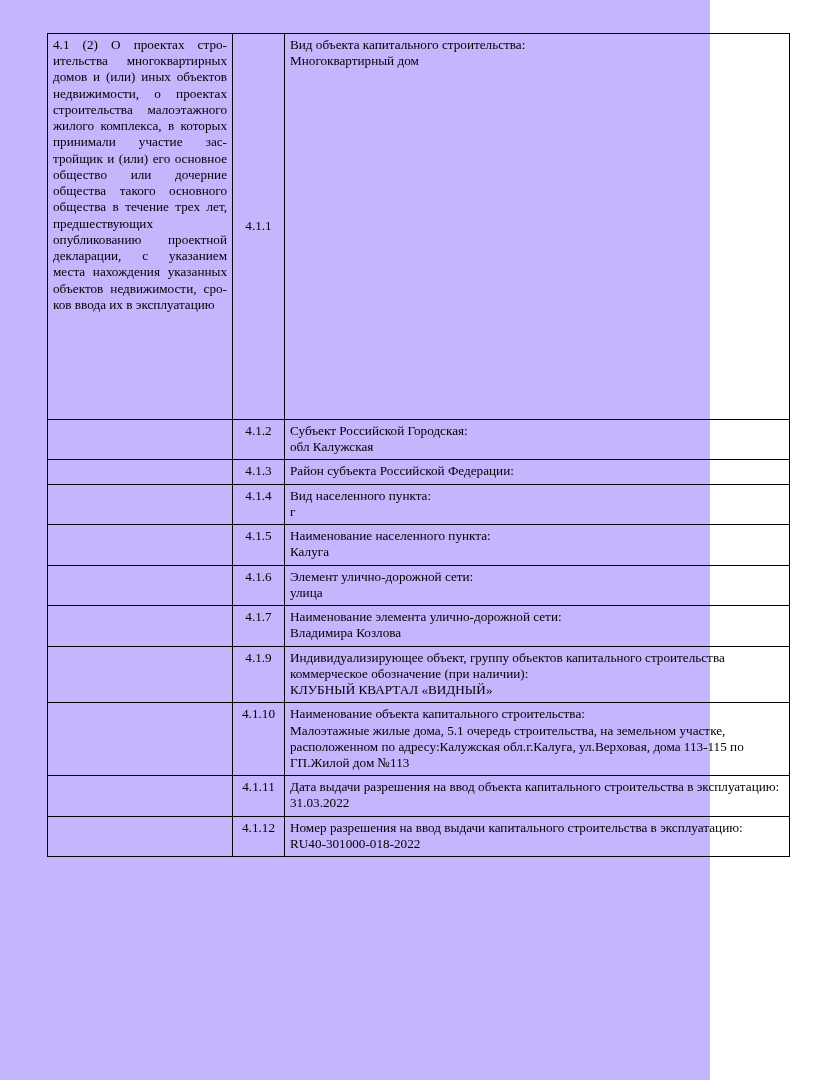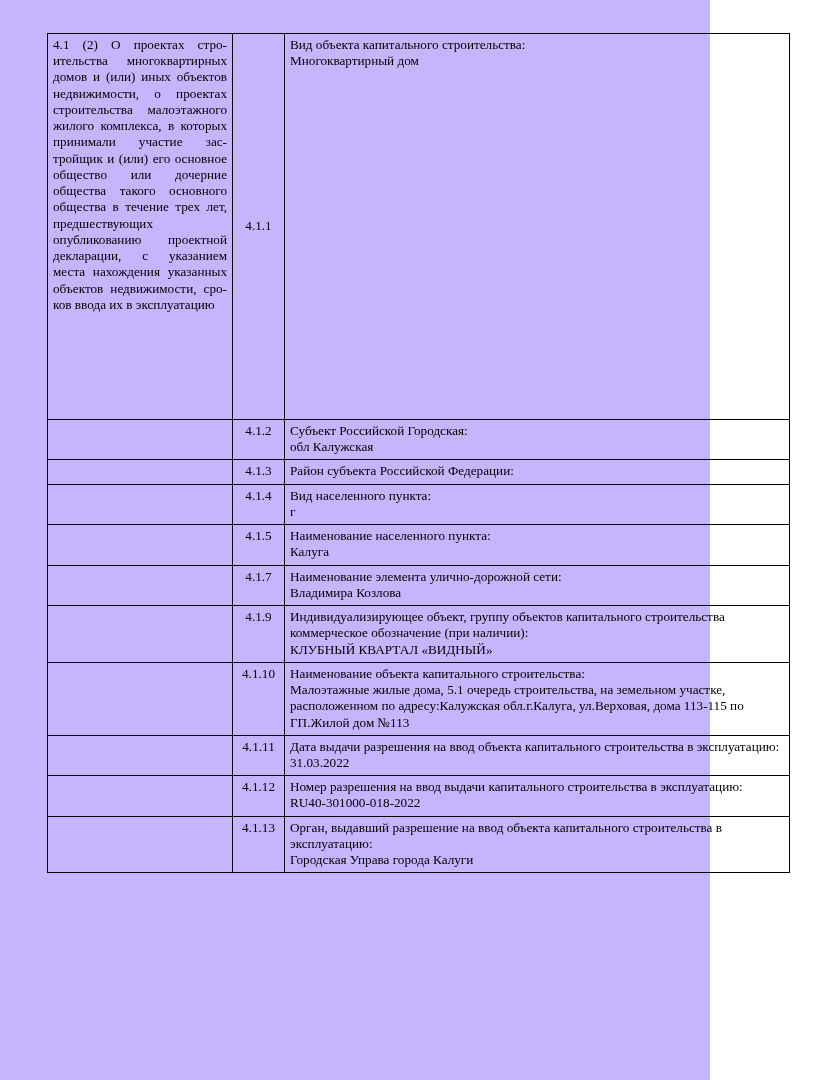--- a/index.html
+++ b/index.html
@@ -123,20 +123,28 @@
 
       <tr>
         <td class="col-desc"><span class="empty-cell"></span></td>
         <td class="col-code">4.1.5</td>
         <td class="col-val">
           <span class="label">Наименование населенного пункта:</span>
           <span class="value">Калуга</span>
         </td>
       </tr>
 
+      <tr>
+        <td class="col-desc"><span class="empty-cell"></span></td>
+        <td class="col-code">4.1.6</td>
+        <td class="col-val">
+          <span class="label">Элемент улично-дорожной сети:</span>
+          <span class="value">улица</span>
+        </td>
+      </tr>
 
       <tr>
         <td class="col-desc"><span class="empty-cell"></span></td>
         <td class="col-code">4.1.7</td>
         <td class="col-val">
           <span class="label">Наименование элемента улично-дорожной сети:</span>
           <span class="value">Владимира Козлова</span>
         </td>
       </tr>
 
@@ -170,23 +178,15 @@
 
       <tr>
         <td class="col-desc"><span class="empty-cell"></span></td>
         <td class="col-code">4.1.12</td>
         <td class="col-val">
           <span class="label">Номер разрешения на ввод выдачи капитального строительства в экс­плуатацию:</span>
           <span class="value">RU40-301000-018-2022</span>
         </td>
       </tr>
 
-      <tr>
-        <td class="col-desc"><span class="empty-cell"></span></td>
-        <td class="col-code">4.1.13</td>
-        <td class="col-val">
-          <span class="label">Орган, выдавший разрешение на ввод объекта капитального строитель­ства в эксплуатацию:</span>
-          <span class="value">Городская Управа города Калуги</span>
-        </td>
-      </tr>
     </tbody>
   </table>
 </div>
 
 </body></html>

